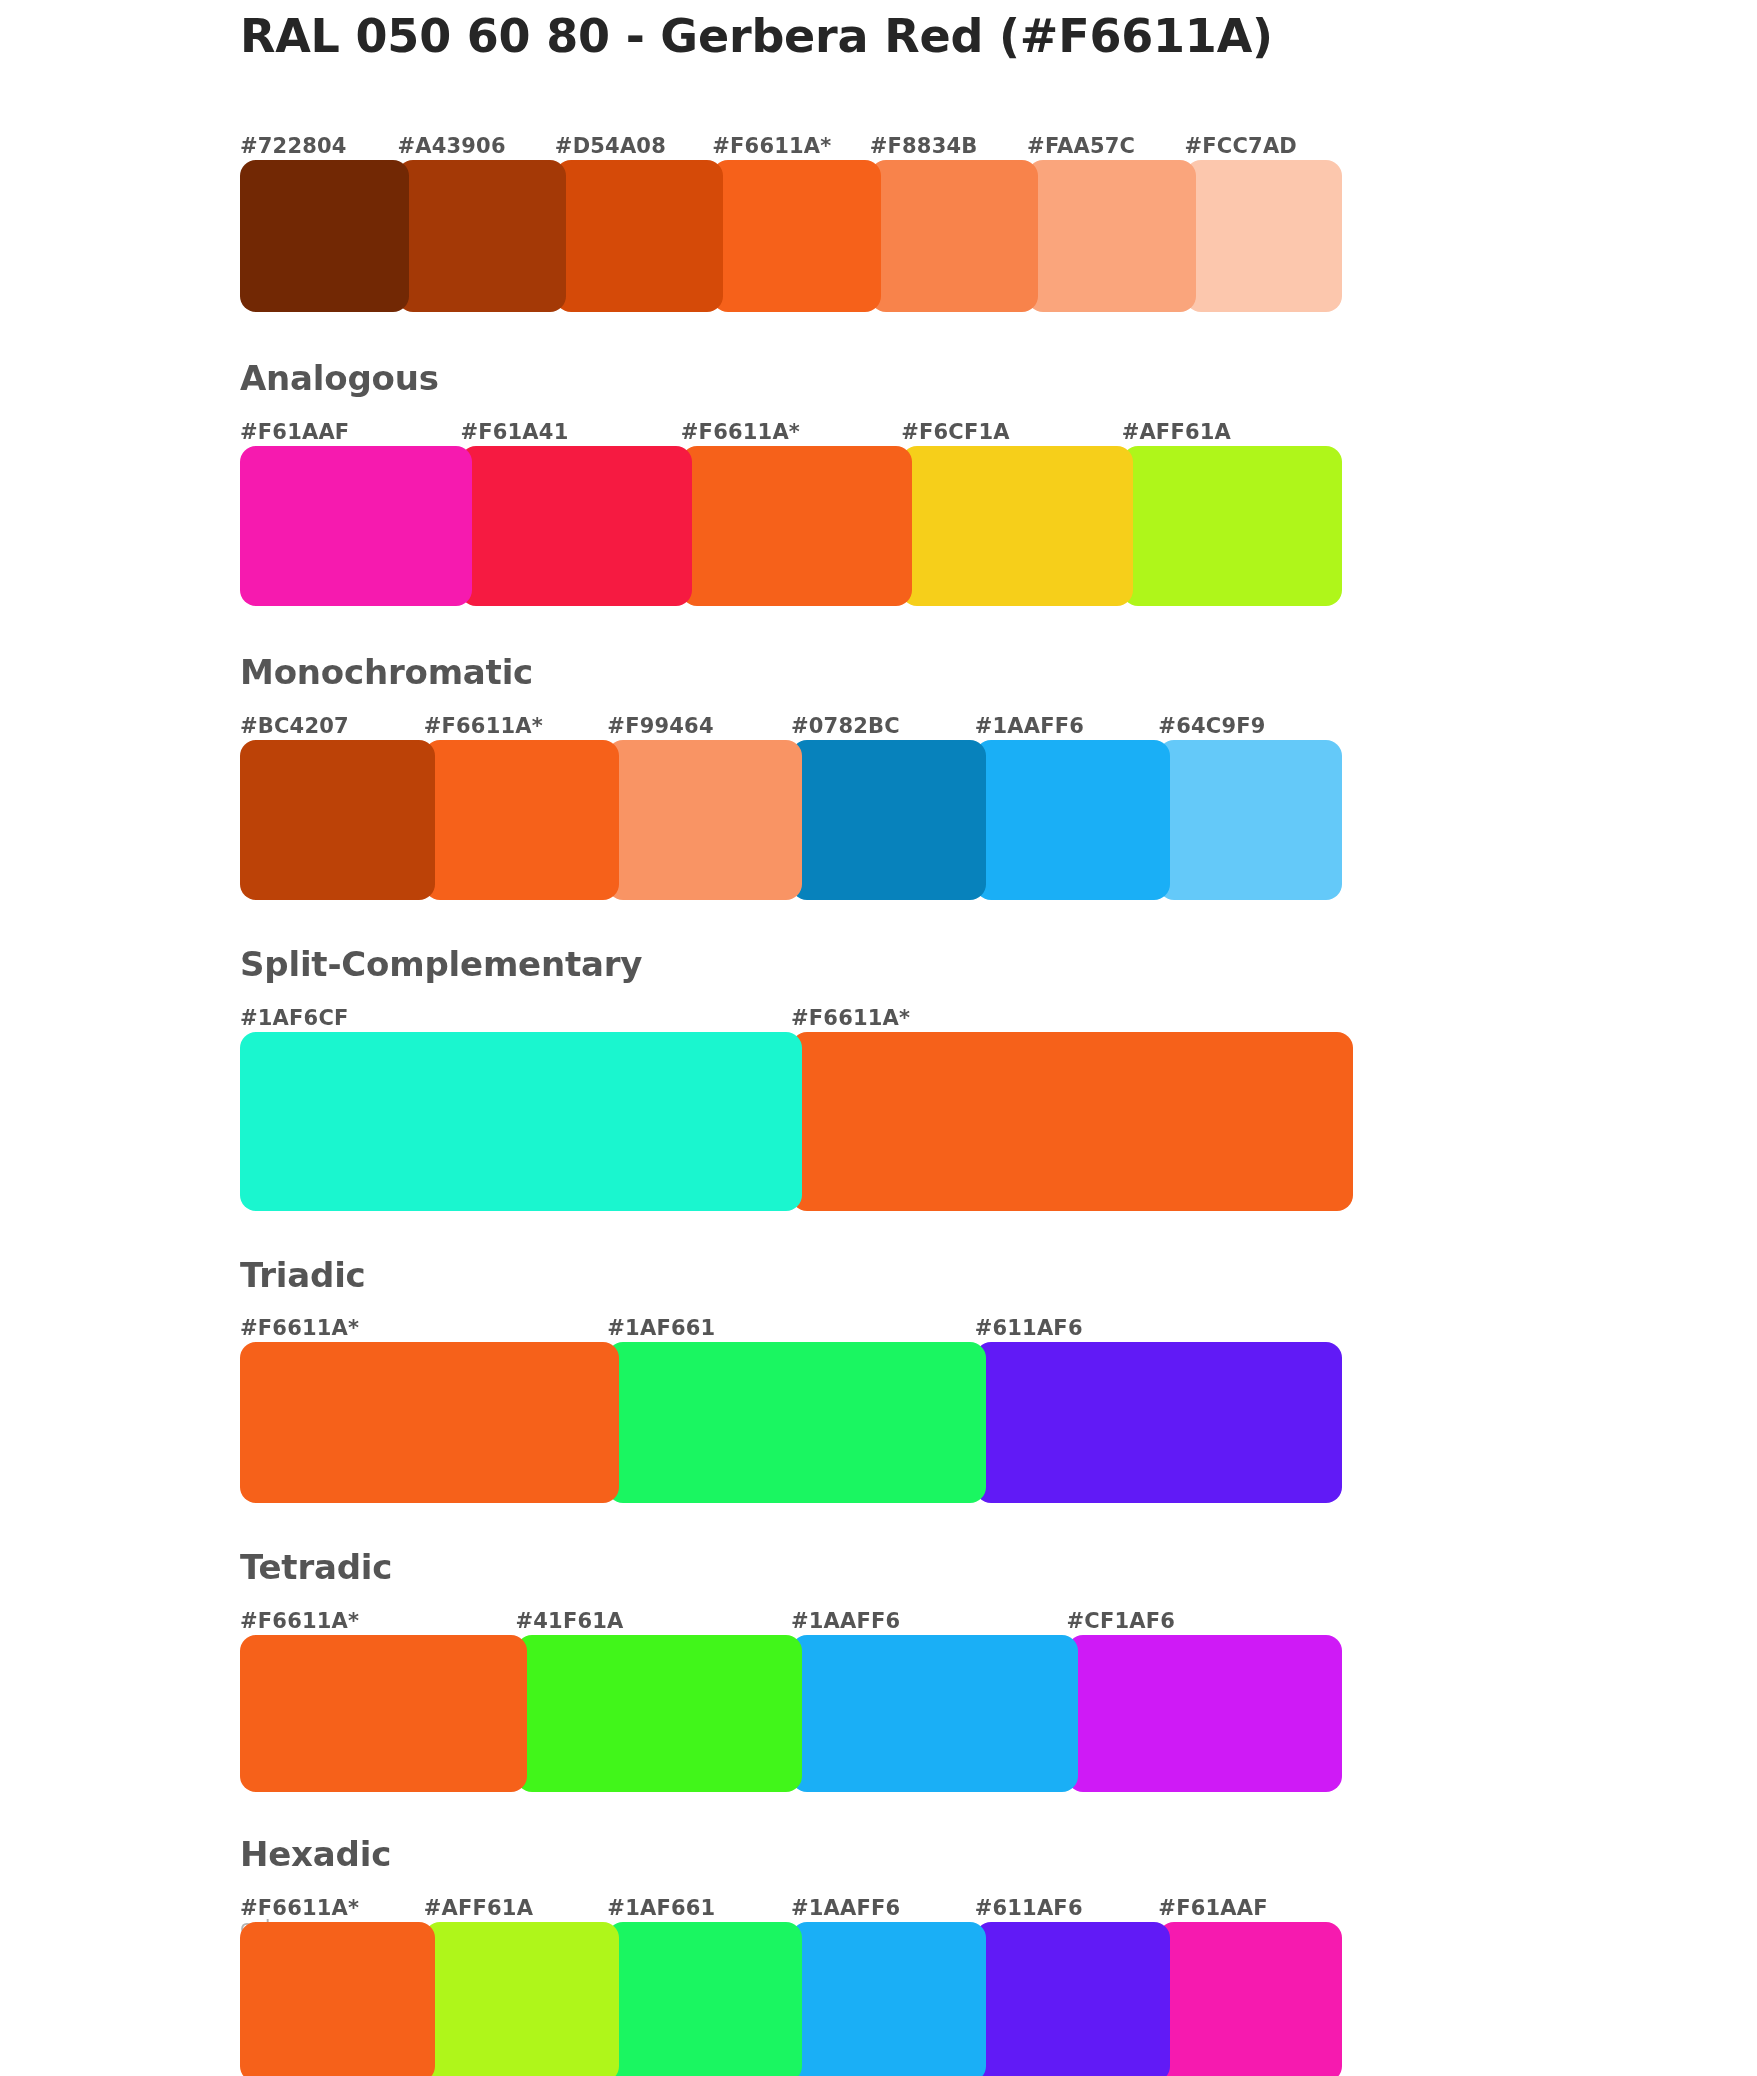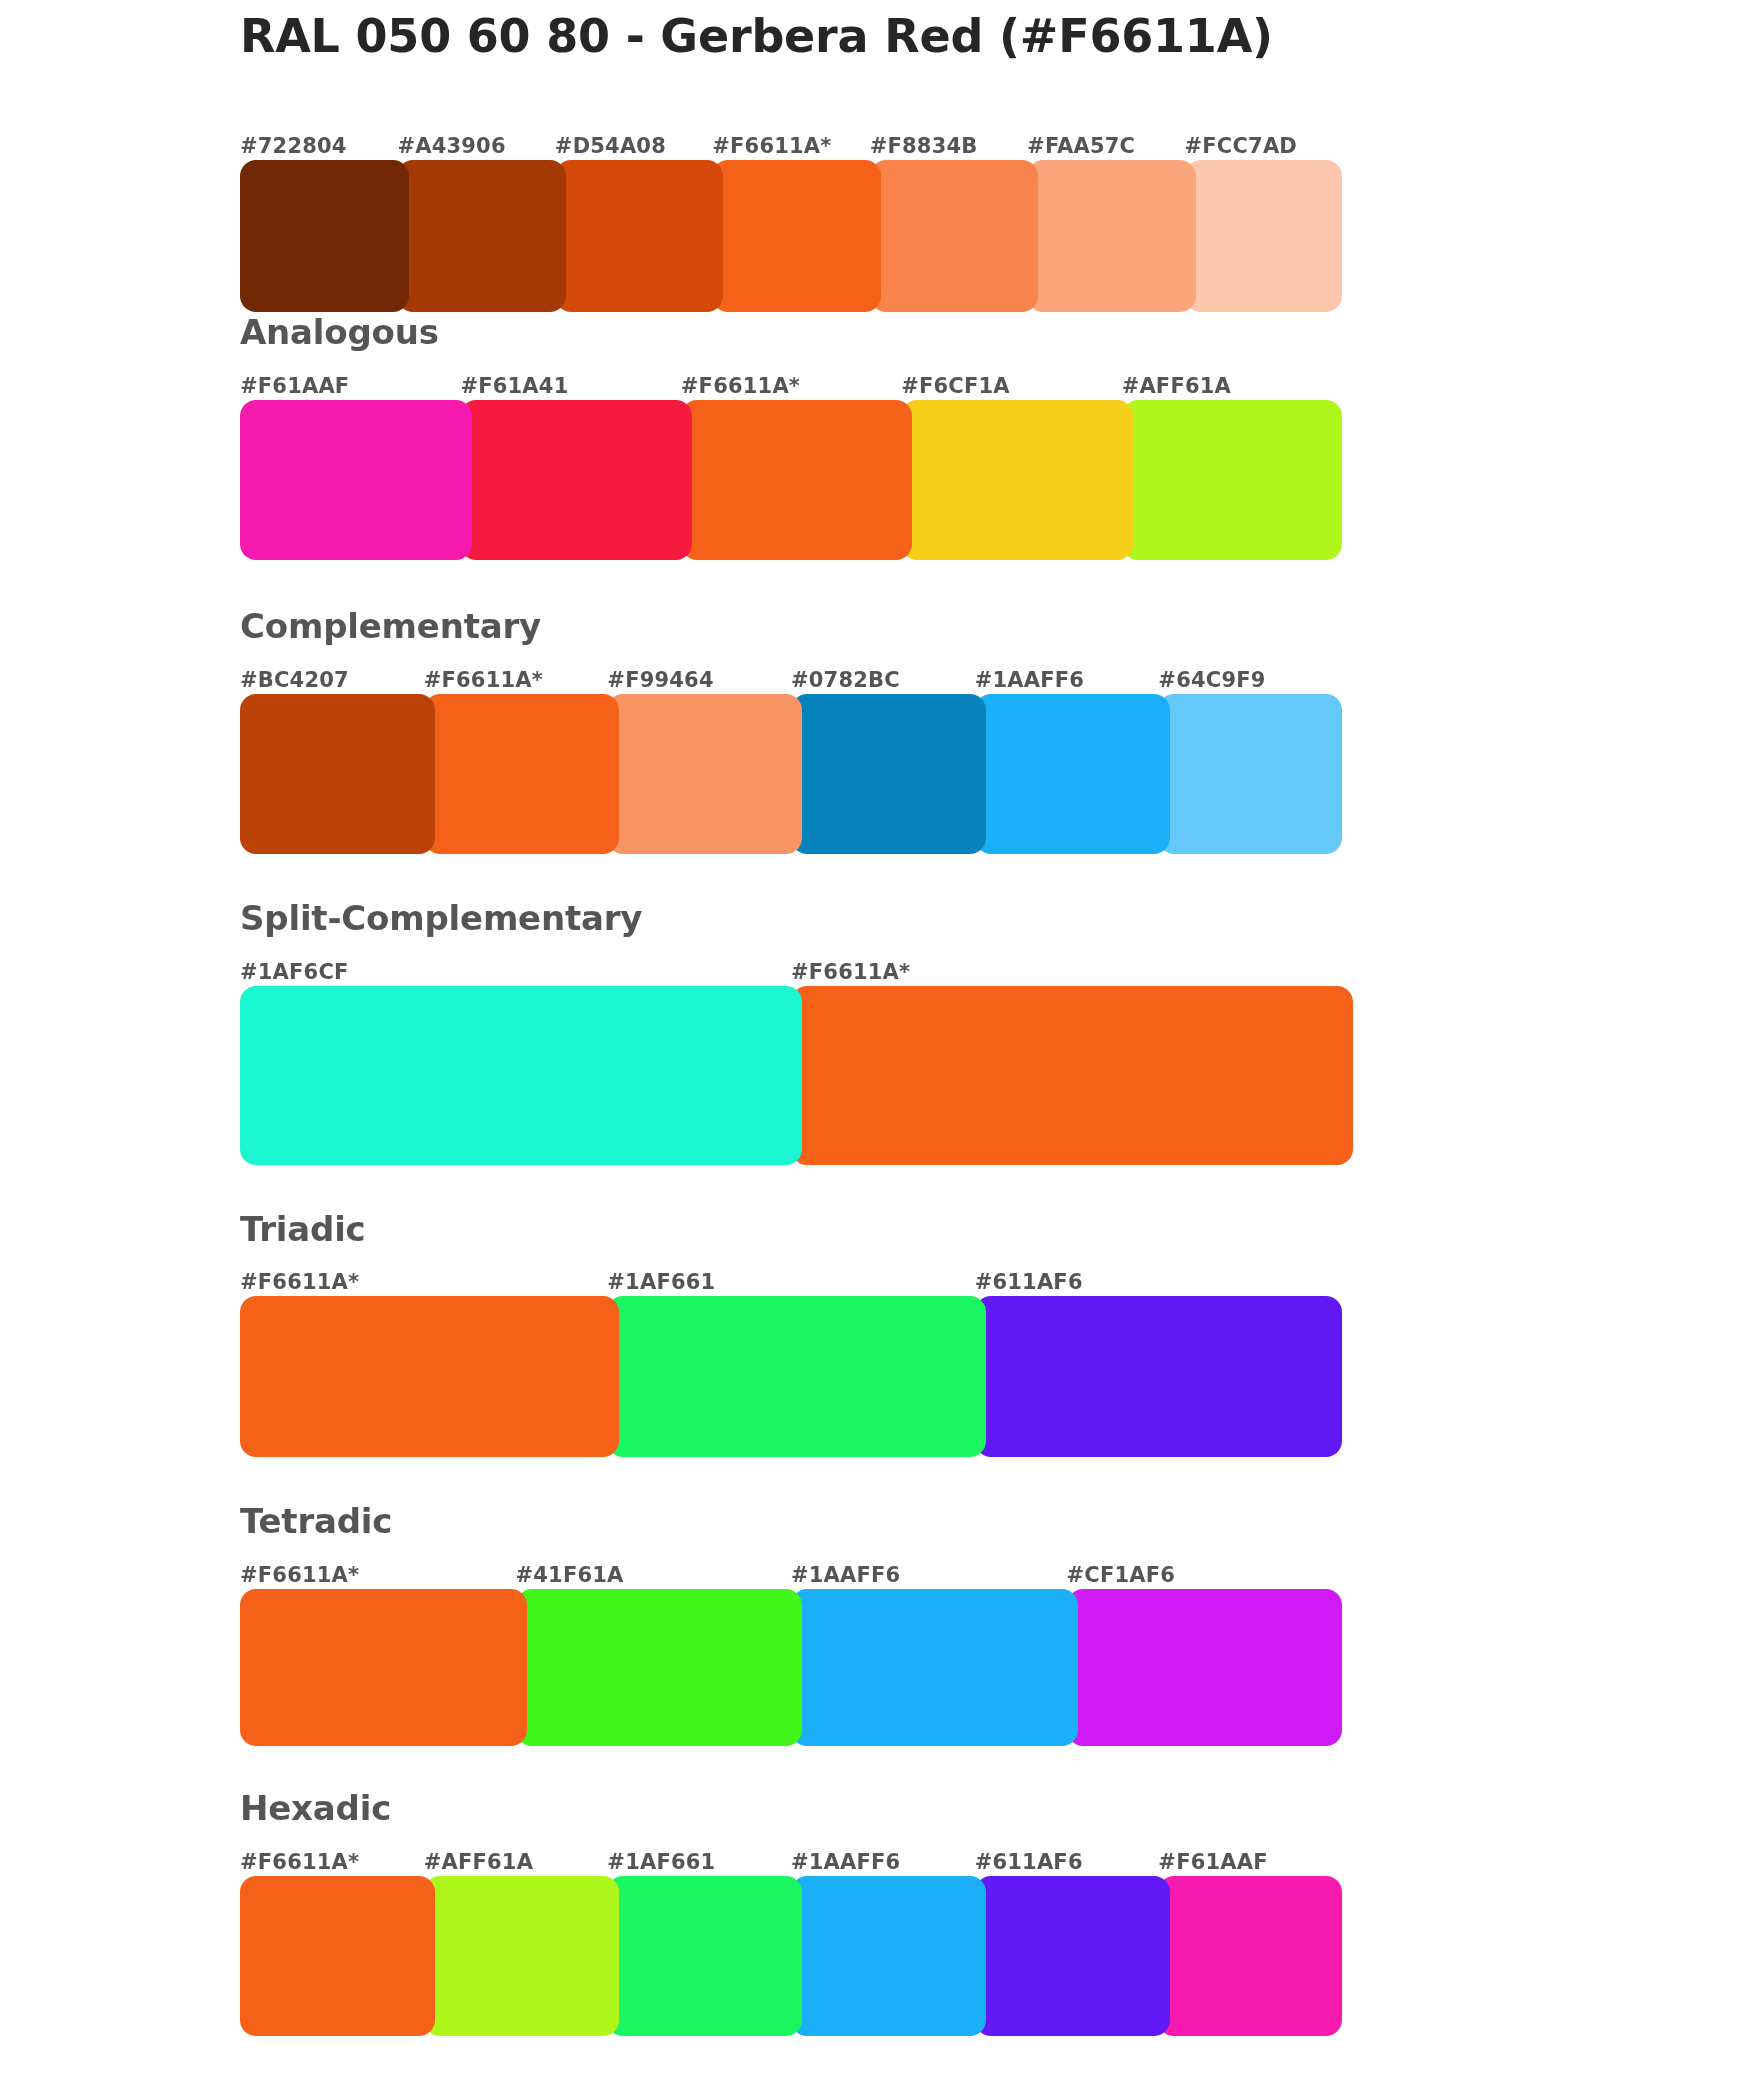--- a/index.html
+++ b/index.html
@@ -90,21 +90,21 @@
   }
 
   .swatch-chip {
     width: 100%;
     border-radius: 16px;
     display: block;
   }
 
   
   .sec-mono      { margin-top: 50px; }
-  .sec-analogous { }
+  .sec-analogous { margin-top: 46px; }
   .sec-comp      { margin-top: 46px; }
   .sec-split     { margin-top: 44px; }
   .sec-triadic   { margin-top: 44px; }
   .sec-tetradic  { margin-top: 44px; }
   .sec-hexadic   { margin-top: 42px; }
 
   .heading-gap { height: 23px; }
 
   .footer {
     position: absolute;
@@ -179,21 +179,21 @@
               <div class="swatch-label">#F6CF1A</div>
               <div class="swatch-chip" style="background: rgb(246, 207, 26); height: 160px; margin-right: -11.2px; width: calc(100% + 11.2px); z-index: 2; position: relative;"></div>
             </div>
             <div class="swatch-col">
               <div class="swatch-label">#AFF61A</div>
               <div class="swatch-chip" style="background: rgb(175, 246, 26); height: 160px; z-index: 1; position: relative;"></div>
             </div>
           </div>
         </div>
         <div class="section sec-comp">
-          <div class="section-heading">Complementary</div>
+          <div class="section-heading">Monochromatic</div>
           <div class="heading-gap"></div>
           <div class="swatch-row">
             <div class="swatch-col">
               <div class="swatch-label">#BC4207</div>
               <div class="swatch-chip" style="background: rgb(188, 66, 7); height: 160px; margin-right: -11.2px; width: calc(100% + 11.2px); z-index: 6; position: relative;"></div>
             </div>
             <div class="swatch-col">
               <div class="swatch-label">#F6611A*</div>
               <div class="swatch-chip" style="background: rgb(246, 97, 26); height: 160px; margin-right: -11.2px; width: calc(100% + 11.2px); z-index: 5; position: relative;"></div>
             </div>

